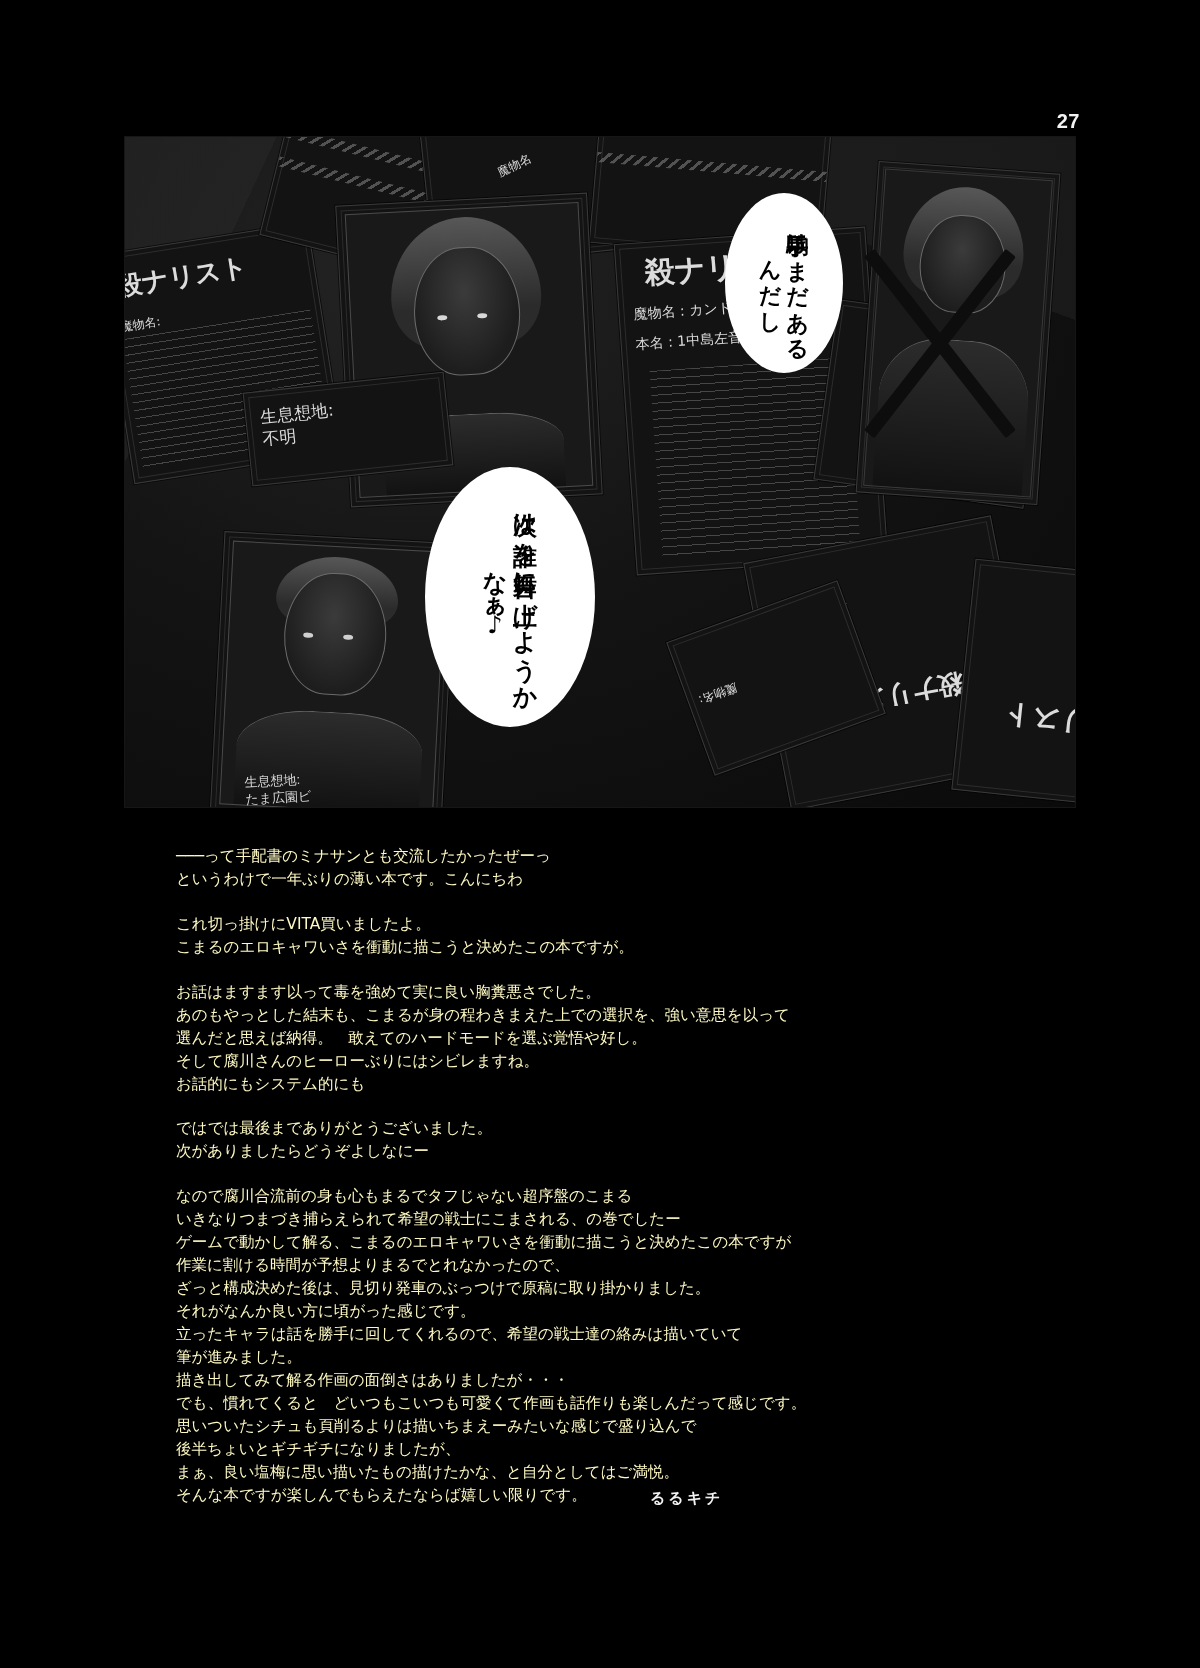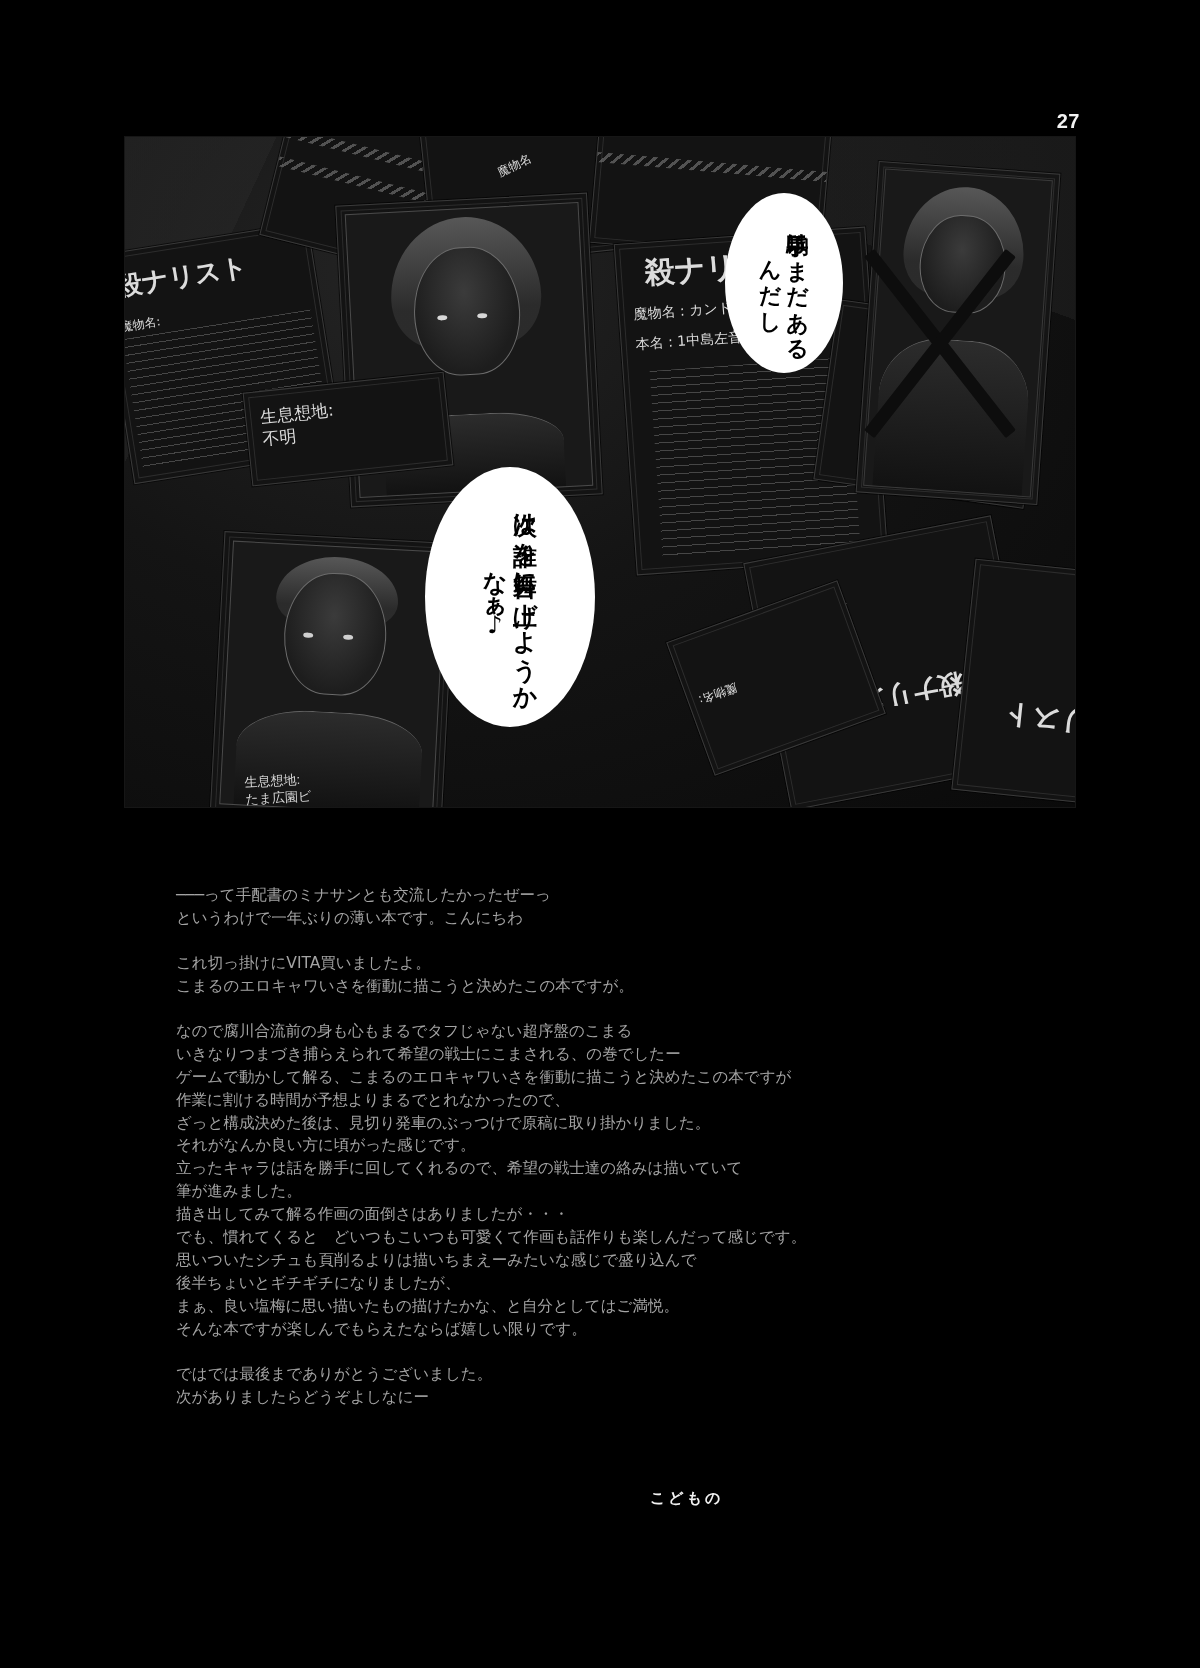--- a/index.html
+++ b/index.html
@@ -153,23 +153,23 @@
   .xmark {
     position: absolute;
     background: #0d0d0d;
     border-radius: 2px;
   }
 
   
   #afterword {
     position: absolute;
     left: 176px;
-    top: 884px;
+    top: 845px;
     width: 900px;
-    color: #a3a3a3;
+    color: #fef9c3;
     font-family: "DejaVu Sans", sans-serif;
     font-size: 15.5px;
     line-height: 1.48;
   }
   #afterword .para {
     margin: 0 0 22px 0;
     white-space: pre-wrap;
   }
   #afterword .para:last-child { margin-bottom: 0; }
 
@@ -279,31 +279,36 @@
   <div class="balloon" style="left:600px; top:56px; width:118px; height:180px; font-size:22px; font-weight:bold;">手駒はまだあるんだし</div>
 
   <div class="balloon" style="left:300px; top:330px; width:170px; height:260px; font-size:24px; font-weight:bold;">次は誰を舞台に上げようかなぁ♪</div>
 </div>
 
 <div id="afterword">
   <p class="para">───って手配書のミナサンとも交流したかったぜーっ
 というわけで一年ぶりの薄い本です。こんにちわ</p>
   <p class="para">これ切っ掛けにVITA買いましたよ。
 こまるのエロキャワいさを衝動に描こうと決めたこの本ですが。</p>
+  <p class="para">お話はますます以って毒を強めて実に良い胸糞悪さでした。
+あのもやっとした結末も、こまるが身の程わきまえた上での選択を、強い意思を以って
+選んだと思えば納得。　敢えてのハードモードを選ぶ覚悟や好し。
+そして腐川さんのヒーローぶりにはシビレますね。
+お話的にもシステム的にも</p>
+  <p class="para">ではでは最後までありがとうございました。
+次がありましたらどうぞよしなにー</p>
   <p class="para">なので腐川合流前の身も心もまるでタフじゃない超序盤のこまる
 いきなりつまづき捕らえられて希望の戦士にこまされる、の巻でしたー
 ゲームで動かして解る、こまるのエロキャワいさを衝動に描こうと決めたこの本ですが
 作業に割ける時間が予想よりまるでとれなかったので、
 ざっと構成決めた後は、見切り発車のぶっつけで原稿に取り掛かりました。
 それがなんか良い方に頃がった感じです。
 立ったキャラは話を勝手に回してくれるので、希望の戦士達の絡みは描いていて
 筆が進みました。
 描き出してみて解る作画の面倒さはありましたが・・・
 でも、慣れてくると　どいつもこいつも可愛くて作画も話作りも楽しんだって感じです。
 思いついたシチュも頁削るよりは描いちまえーみたいな感じで盛り込んで
 後半ちょいとギチギチになりましたが、
 まぁ、良い塩梅に思い描いたもの描けたかな、と自分としてはご満悦。
 そんな本ですが楽しんでもらえたならば嬉しい限りです。</p>
-  <p class="para">ではでは最後までありがとうございました。
-次がありましたらどうぞよしなにー</p>
 </div>
 
-<div id="signature">こどもの</div>
+<div id="signature">るるキチ</div>
 
 </body></html>

